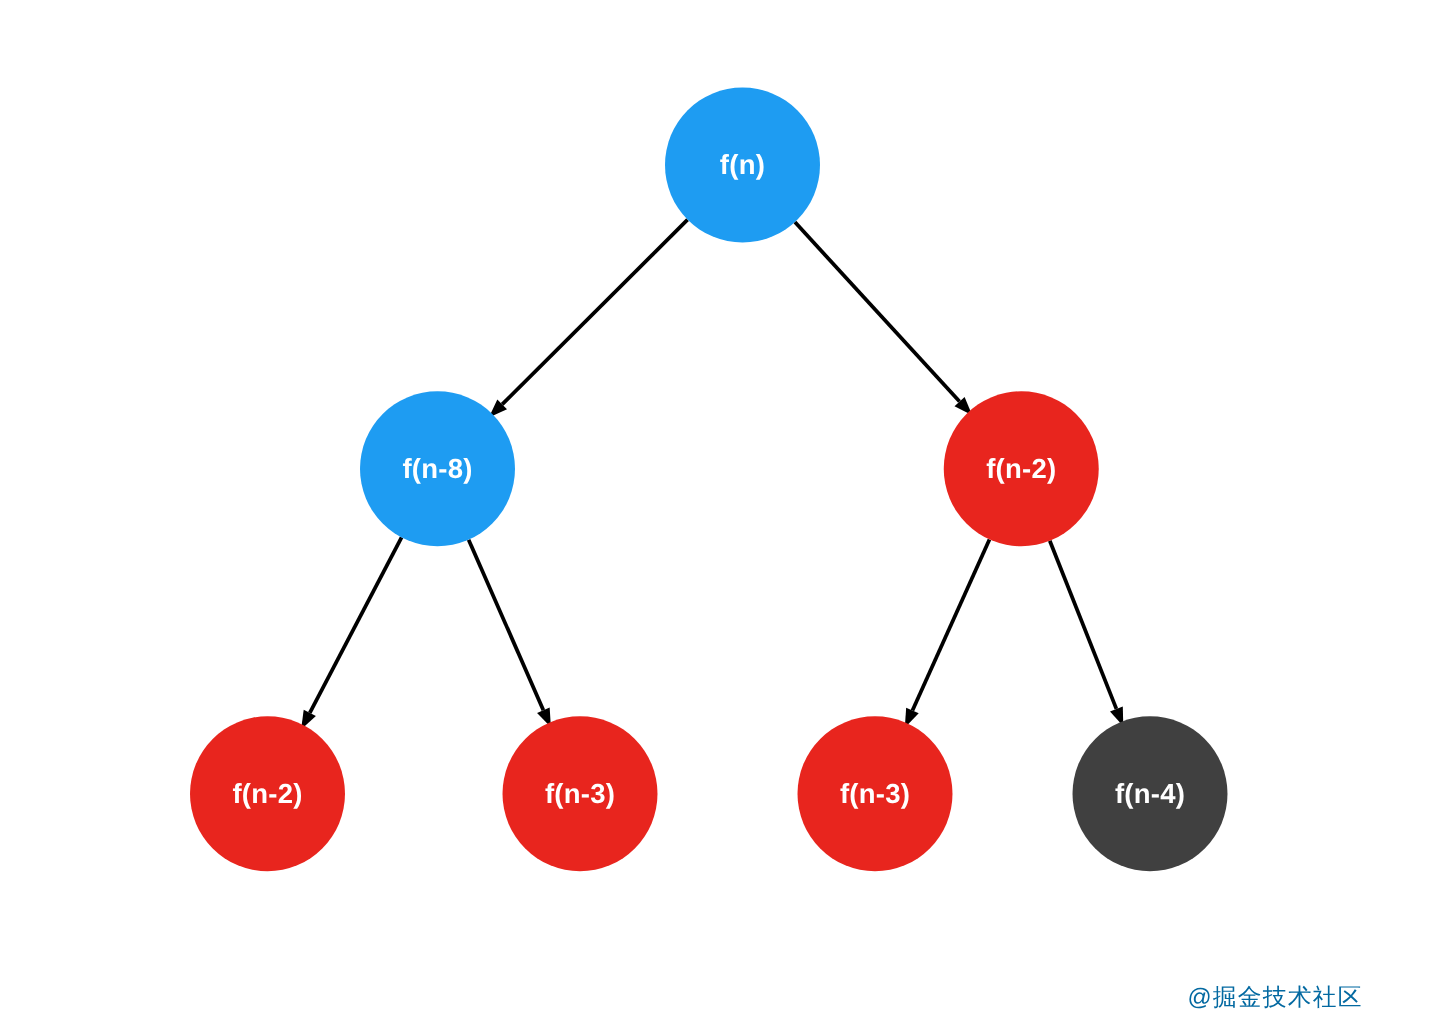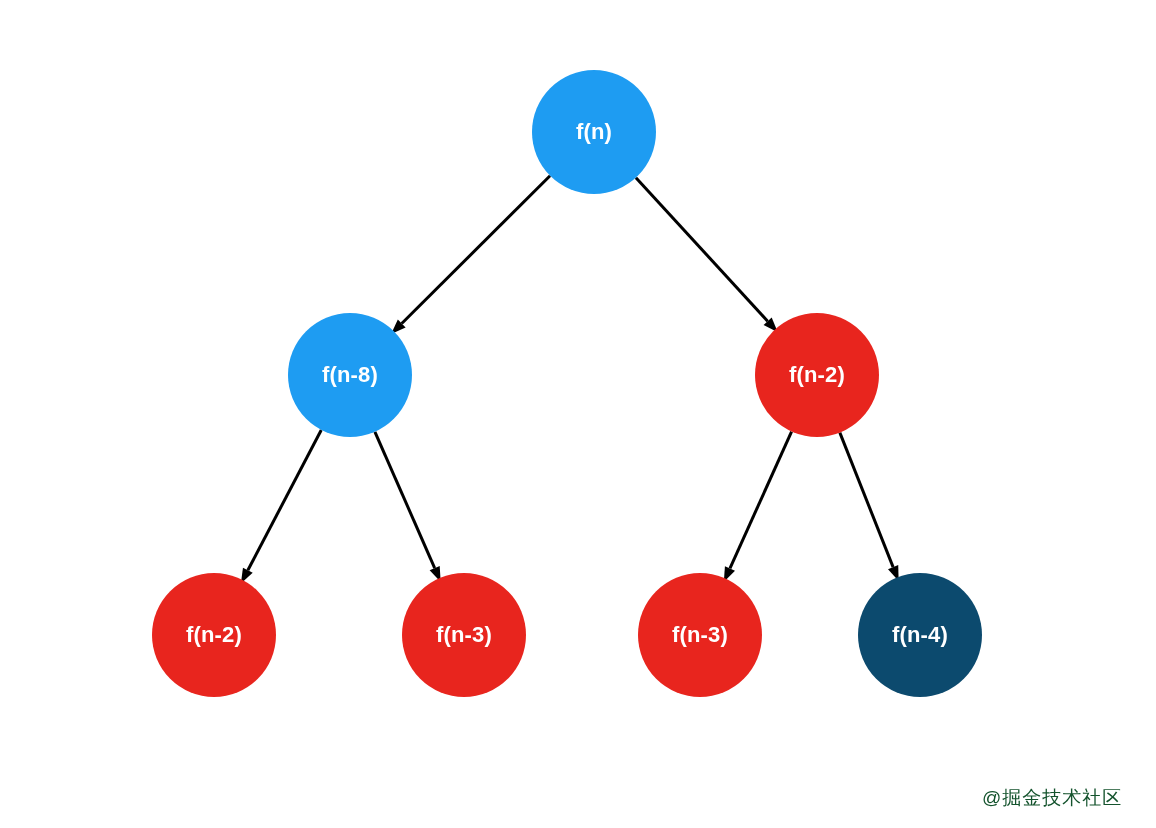--- a/index.html
+++ b/index.html
@@ -94,20 +94,20 @@
       </div>
       <div class="node" style="left: 152px; top: 573px; width: 124px; height: 124px; background: rgb(232, 37, 30); font-size: 22px; color: rgb(255, 255, 255);">
         <span class="node-label">f(n-2)</span>
       </div>
       <div class="node" style="left: 402px; top: 573px; width: 124px; height: 124px; background: rgb(232, 37, 30); font-size: 22px; color: rgb(255, 255, 255);">
         <span class="node-label">f(n-3)</span>
       </div>
       <div class="node" style="left: 638px; top: 573px; width: 124px; height: 124px; background: rgb(232, 37, 30); font-size: 22px; color: rgb(255, 255, 255);">
         <span class="node-label">f(n-3)</span>
       </div>
-      <div class="node" style="left: 858px; top: 573px; width: 124px; height: 124px; background: #0c4a6e; font-size: 22px; color: rgb(255, 255, 255); text-align: right;">
+      <div class="node" style="left: 858px; top: 573px; width: 124px; height: 124px; background: #404040; font-size: 22px; color: rgb(255, 255, 255); text-align: right;">
         <span class="node-label">f(n-4)</span>
       </div>
     </div>
 
-  <div id="watermark" style="left: 982px; top: 785px; color: #14532d;">@掘金技术社区</div>
+  <div id="watermark" style="left: 950px; top: 785px; color: #0369a1;">@掘金技术社区</div>
 
 </div>
 
 </body></html>

